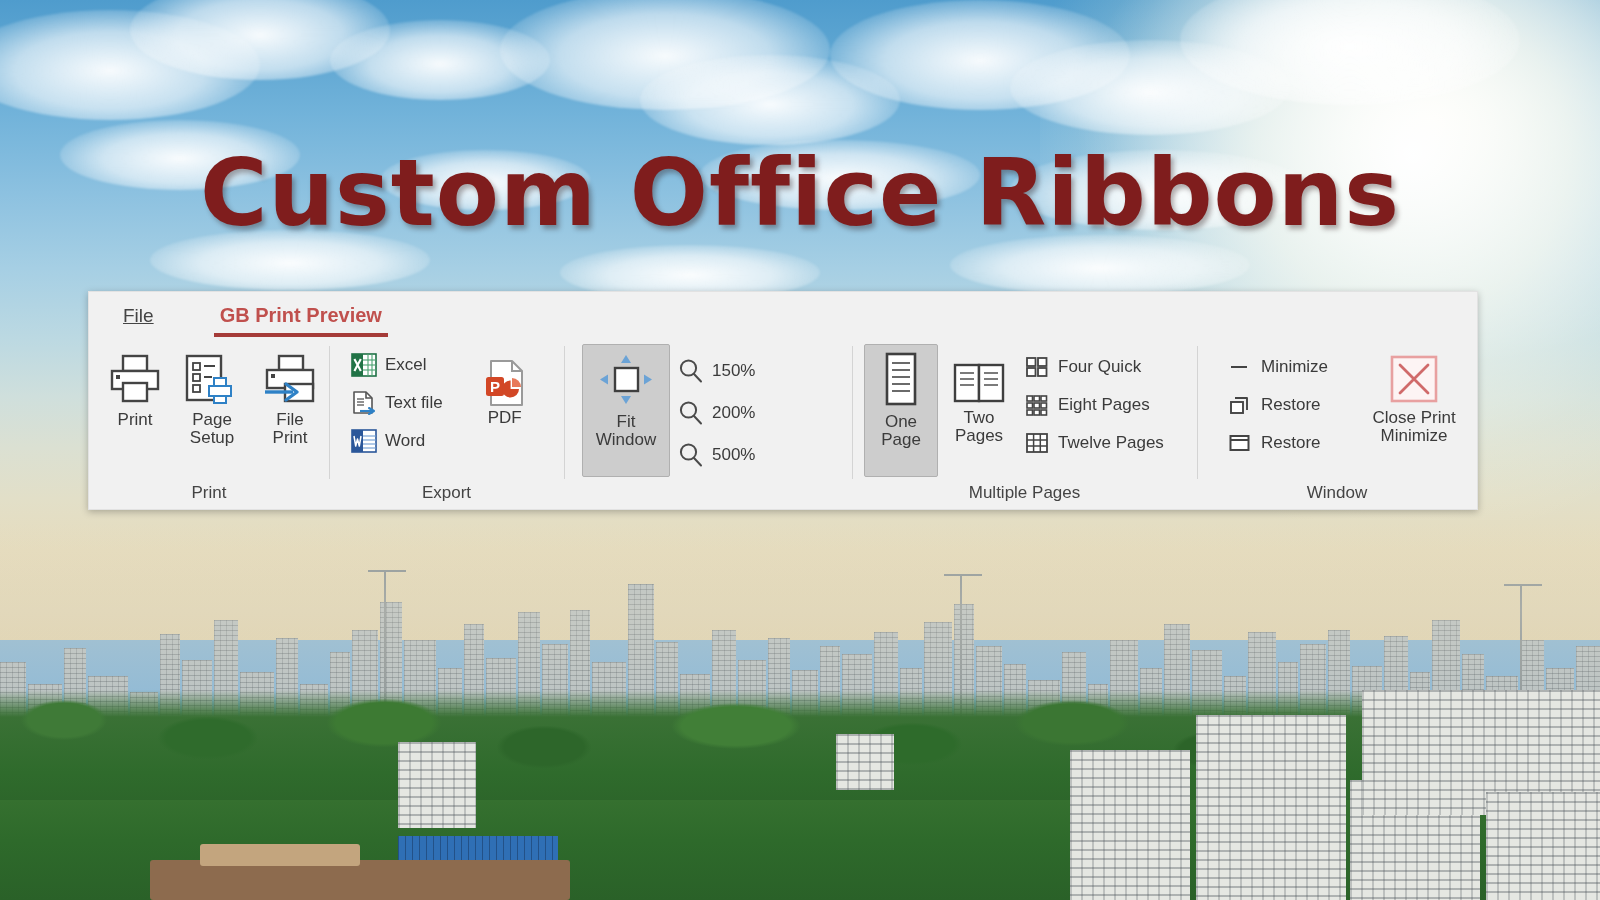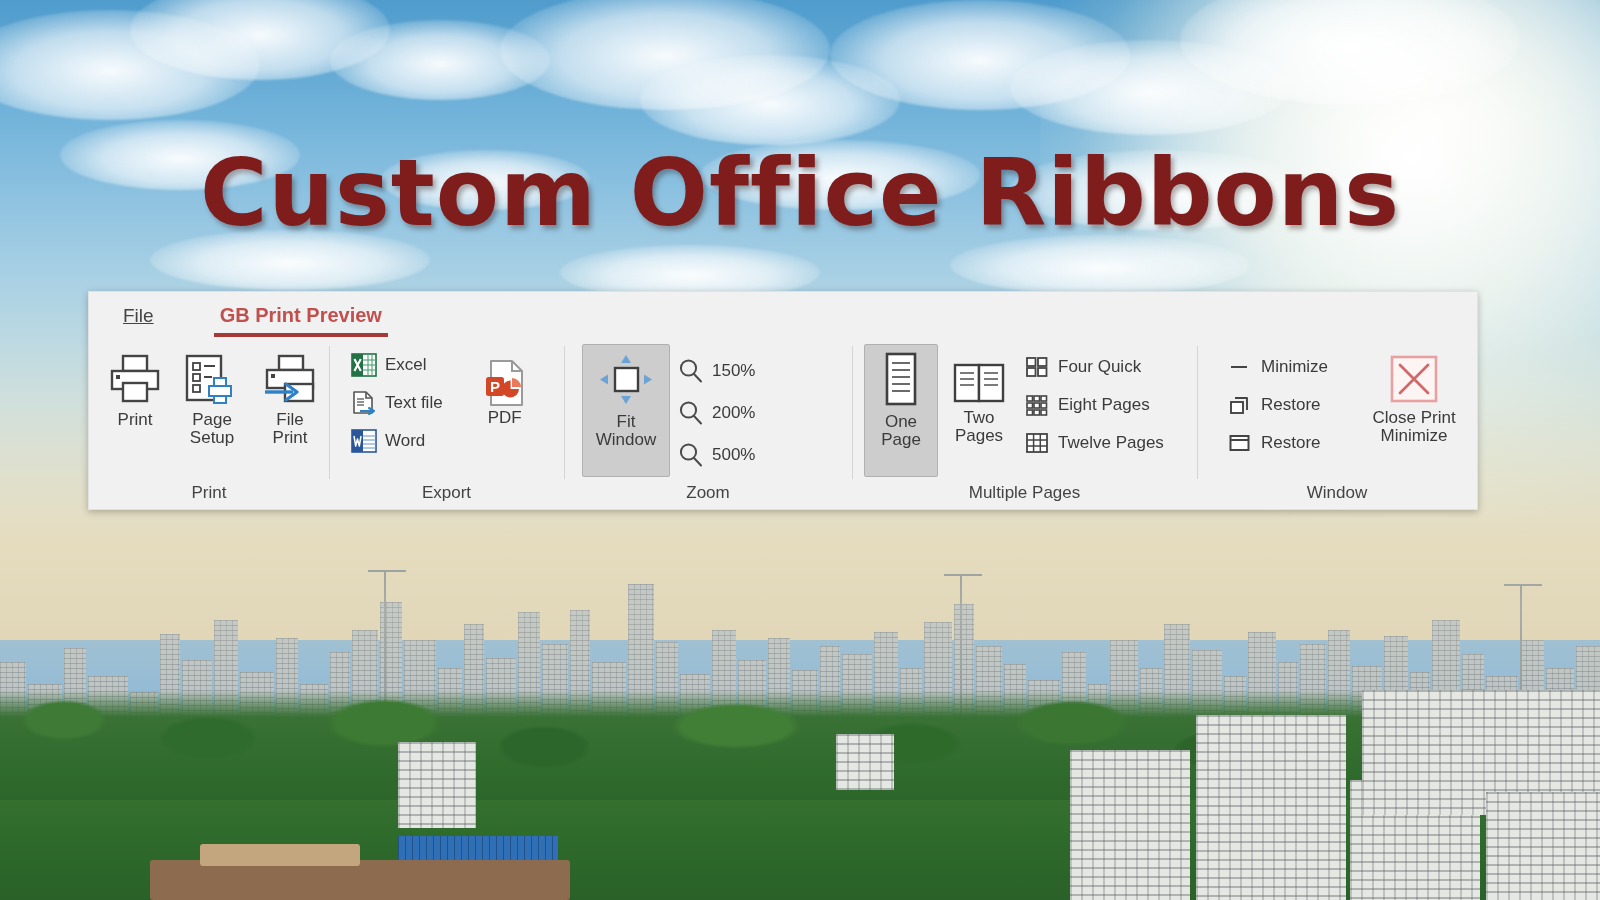--- a/index.html
+++ b/index.html
@@ -447,21 +447,20 @@
               <svg width="26" height="26" viewBox="0 0 26 26">
                 <circle cx="10.5" cy="10" r="7.6" fill="none" stroke="#4a4a4a" stroke-width="2"></circle>
                 <line x1="16" y1="16" x2="23" y2="23.5" stroke="#4a4a4a" stroke-width="2" stroke-linecap="round"></line>
               </svg>
             </span>
             <span class="slabel">500%</span>
           </div>
         </div>
 
       </div>
-      <div class="group-label">Zoom</div>
     </div>
 
     <div class="group" style="width:345px;">
       <div class="group-body" style="padding-left:12px; gap:2px;">
 
         <div class="bigbtn selected" style="width:74px; height:133px; justify-content:flex-start;">
           <span class="glyph" style="height:62px;">
             <svg width="46" height="58" viewBox="0 0 46 58">
               <rect x="9" y="3" width="28" height="50" fill="#fff" stroke="#3f3f3f" stroke-width="2.6"></rect>
               <line x1="14" y1="12" x2="32" y2="12" stroke="#5a5a5a" stroke-width="1.8"></line>

